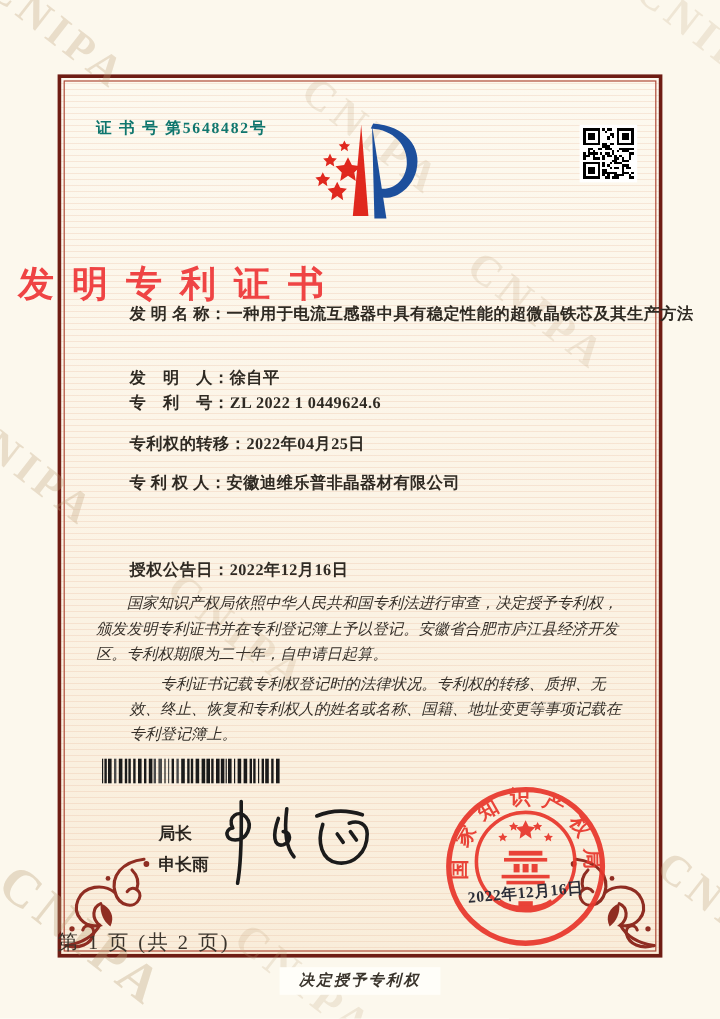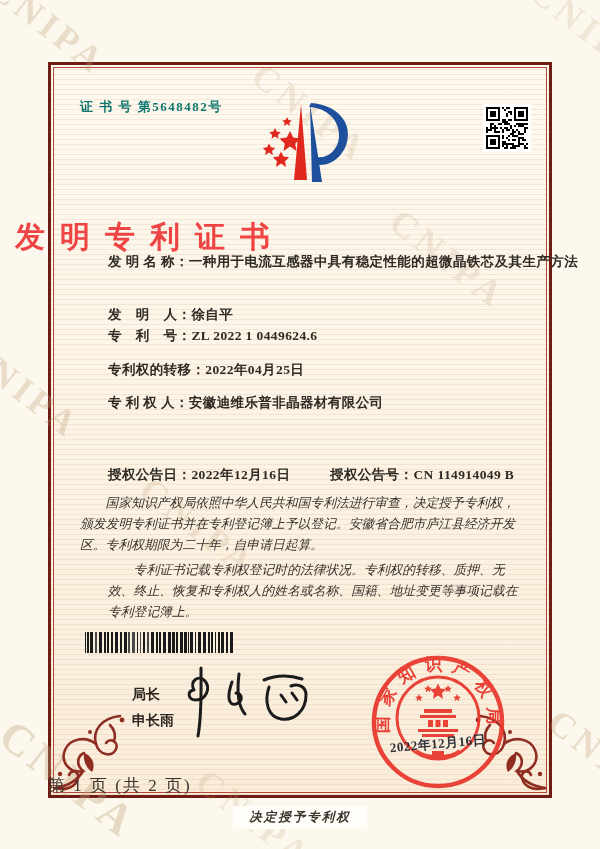--- a/index.html
+++ b/index.html
@@ -280,23 +280,20 @@
       <span class="lbl">专　利　号：</span><span>ZL 2022 1 0449624.6</span>
     </div>
     <div class="row" style="top:361px;">
       <span class="lbl">专利权的转移：</span><span>2022年04月25日</span>
     </div>
     <div class="row" style="top:394px;">
       <span class="lbl">专 利 权 人：</span><span>安徽迪维乐普非晶器材有限公司</span>
     </div>
     <div class="row" style="top:466px;">
       <span class="lbl">授权公告日：</span><span>2022年12月16日</span>
-      <span class="grp2">
-        <span class="lbl">授权公告号：</span><span>CN 114914049 B</span>
-      </span>
     </div>
 
     <div class="notice">
       <p>国家知识产权局依照中华人民共和国专利法进行审查，决定授予专利权，颁发发明专利证书并在专利登记簿上予以登记。安徽省合肥市庐江县经济开发区。专利权期限为二十年，自申请日起算。</p>
       <p>专利证书记载专利权登记时的法律状况。专利权的转移、质押、无效、终止、恢复和专利权人的姓名或名称、国籍、地址变更等事项记载在专利登记簿上。</p>
     </div>
 
     <svg class="barcode" id="barcode-svg" viewBox="0 0 153 21" preserveAspectRatio="none">
         <rect x="0" y="0" width="1" height="21" fill="#1a1a1a"></rect>
         <rect x="2" y="0" width="2" height="21" fill="#1a1a1a"></rect>

